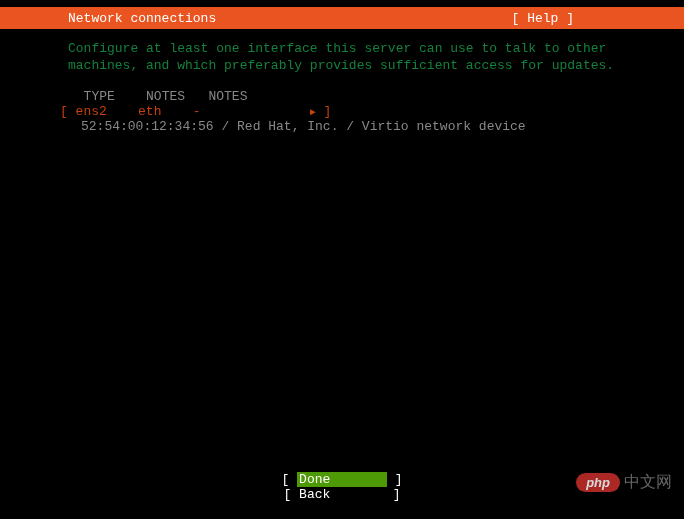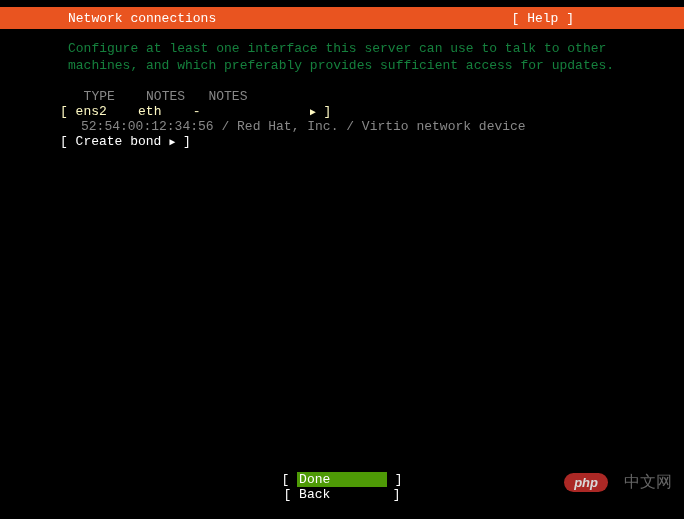--- a/index.html
+++ b/index.html
@@ -41,21 +41,21 @@
     .instructions {
       color: #15803d;
       line-height: 1.3;
       margin-bottom: 14px;
     }
     .table-header {
       color: #888;
       white-space: pre;
     }
     .iface-row {
-      color: #fef9c3;
+      color: #c2410c;
       white-space: pre;
       margin-left: -8px;
     }
     .iface-details {
       color: #fff;
       white-space: pre;
       padding-left: 13px;
     }
     .iface-mac {
       color: #888;
@@ -85,21 +85,21 @@
     }
     .bracket {
       color: #fff;
     }
     .watermark {
       position: absolute;
       bottom: 26px;
       right: 12px;
       display: flex;
       align-items: center;
-      gap: 16px;
+      gap: 4px;
       opacity: 0.85;
     }
     .wm-logo {
       background: #c9302c;
       color: #fff;
       font-family: Arial, sans-serif;
       font-style: italic;
       font-weight: bold;
       font-size: 13px;
       border-radius: 10px;
@@ -128,21 +128,20 @@
 <div class="content">
   <div class="instructions">Configure at least one interface this server can use to talk to other machines, and which preferably provides sufficient access for updates.</div>
 
   <div class="table-header">  <span>TYPE</span>    <span>NOTES</span>   <span>NOTES</span></div>
 
   <div class="iface-row">[ <span>ens2</span>    <span>eth</span>    <span>-</span>              <span class="arrow">►</span> ]</div>
 
 
   <div class="iface-mac">52:54:00:12:34:56 / Red Hat, Inc. / Virtio network device</div>
 
-  <div class="create-bond">[ <span>Create bond</span> <span class="arrow">►</span> ]</div>
 </div>
 
 <div class="bottom-buttons">
   <div class="btn-row"><span class="bracket">[ </span><span class="done-highlight"><span>Done</span>       </span><span class="bracket"> ]</span></div>
   <div class="btn-row"><span class="bracket">[ </span><span><span>Back</span>        </span><span class="bracket">]</span></div>
 </div>
 
 <div class="watermark">
   <span class="wm-logo">php</span>
   <span class="wm-text">中文网</span>

